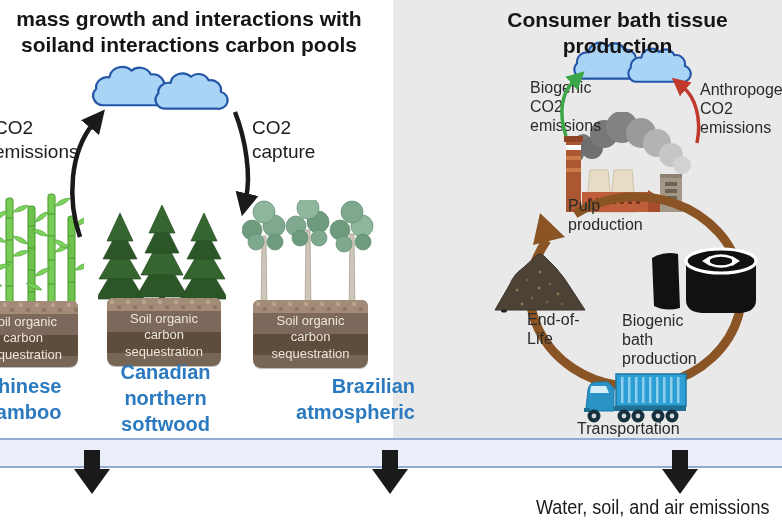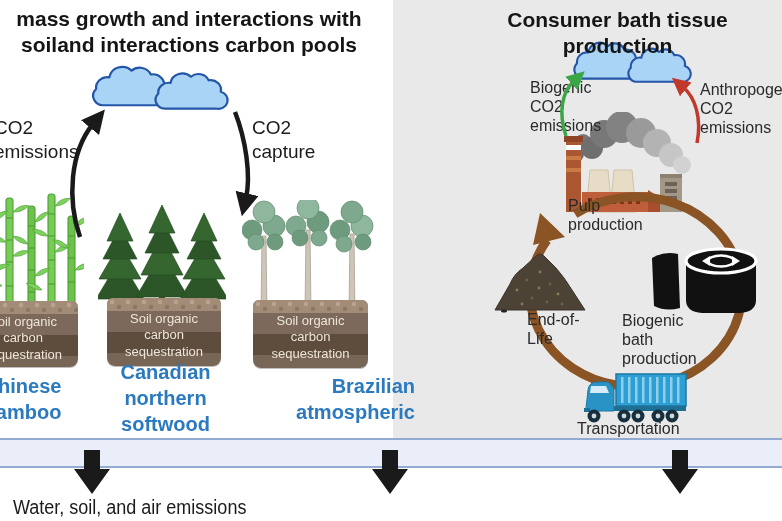--- a/index.html
+++ b/index.html
@@ -37,21 +37,21 @@
     background-image:radial-gradient(circle at 5px 4px,#b9a38d 2px,transparent 2.6px),
                      radial-gradient(circle at 12px 9px,#8b7763 2px,transparent 2.6px);
     background-size:16px 12px;}
   .soil-1{left:-32px;top:301px;width:110px;height:66px;}
   .soil-2{left:107px;top:298px;width:114px;height:68px;}
   .soil-3{left:253px;top:300px;width:115px;height:68px;}
   .soil-caption{position:absolute;left:0;right:0;top:13px;text-align:center;
     font-size:13px;line-height:1.25;color:#ede5da;}
   .band{left:0;top:438px;width:782px;height:30px;background:#e9eef9;
     border-top:2px solid #93aad2;border-bottom:2px solid #93aad2;box-sizing:border-box;}
-  .caption{left:0;top:496px;width:782px;text-align:left;font-size:20px;color:#1b1b1b;}
+  .caption{left:0;top:496px;width:782px;text-align:right;font-size:20px;color:#1b1b1b;}
   .caption span{display:inline-block;transform:scaleX(.9);}
   svg{display:block;}
 </style>
 </head>
 <body>
 
 <div class="canvas">
 
   <div class="abs panel-right-bg"></div>
 

